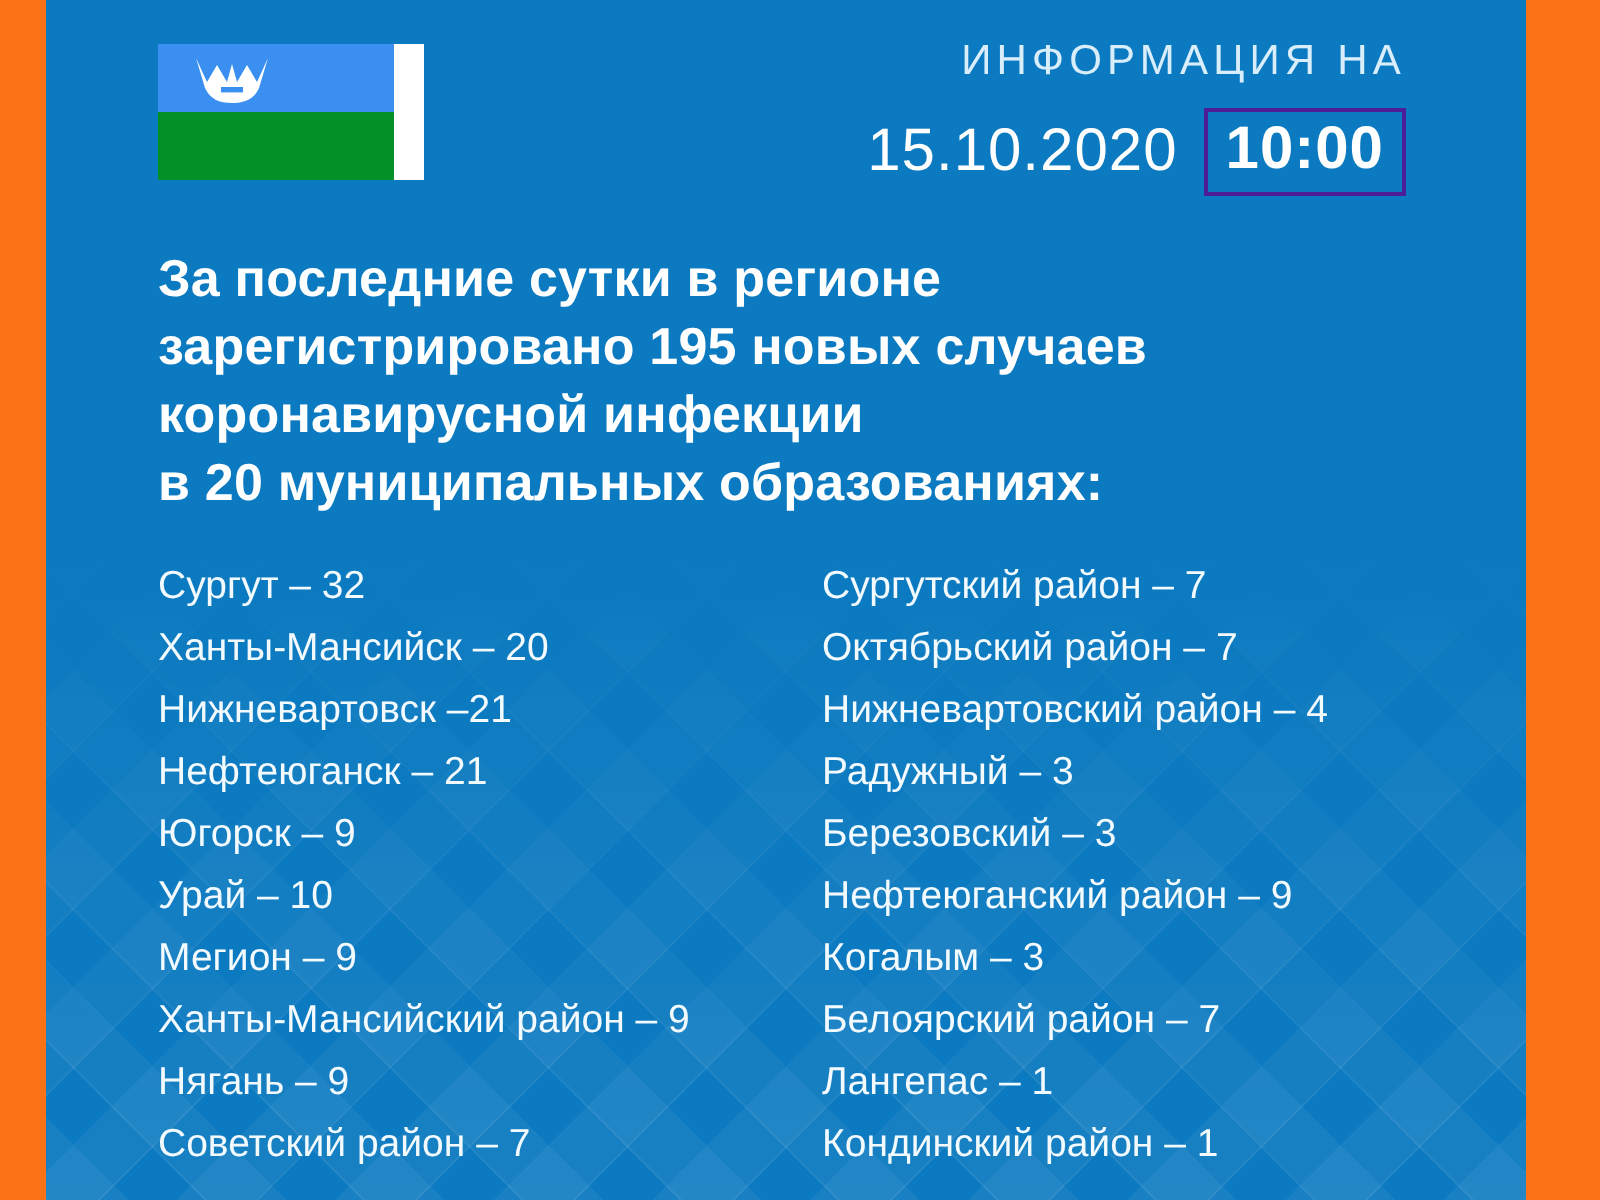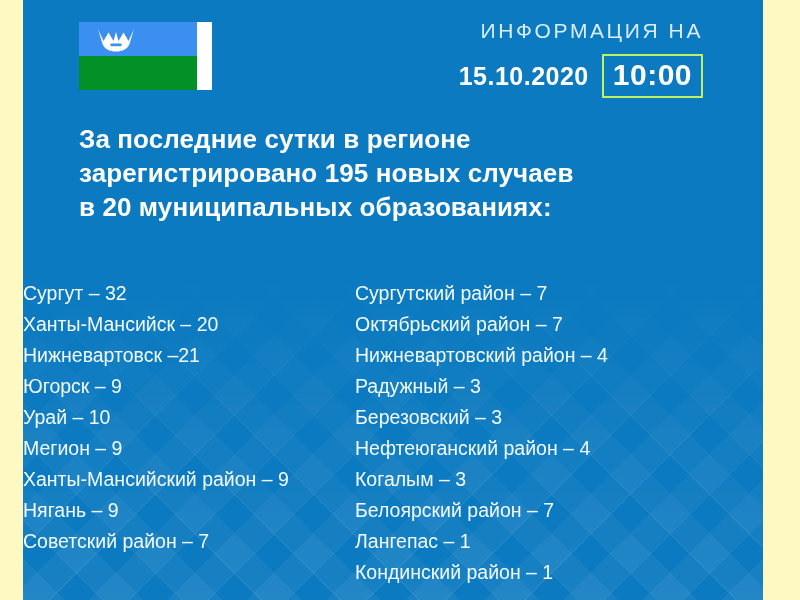--- a/index.html
+++ b/index.html
@@ -7,21 +7,21 @@
   html, body {
     width:800px; height:600px;
     background:#ffffff;
     font-family:"Liberation Sans", sans-serif;
     overflow:hidden;
   }
 
   #poster {
     position:relative;
     width:800px; height:600px;
-    background:#fef9c3;
+    background:#f97316;
   }
 
   
   .panel {
     position:absolute;
     left:23px; top:0;
     width:740px; height:600px;
     background:#0c7ac0;
     overflow:hidden;
   }
@@ -93,33 +93,33 @@
   }
   .info-datetime {
     margin-top:13px;
     display:flex;
     align-items:center;
     justify-content:flex-end;
     gap:13px;
   }
   .info-date {
     color:#ffffff;
-    font-size:25px;
-    font-weight:700;
+    font-size:30px;
+    font-weight:400;
     letter-spacing:0.5px;
     line-height:1;
     white-space:nowrap;
   }
   .info-time {
     color:#ffffff;
     font-size:30px;
     font-weight:700;
     letter-spacing:0.5px;
     line-height:1;
-    border:2px solid #bef264;
+    border:2px solid #4c1d95;
     padding:4px 9px 6px 9px;
     white-space:nowrap;
   }
 
   
   .headline {
     position:absolute;
     left:56px; top:122px;
     width:640px;
     color:#ffffff;
@@ -133,21 +133,21 @@
   
   .lists {
     position:absolute;
     left:0; right:0; top:278px;
     display:flex;
   }
   .col {
     display:flex;
     flex-direction:column;
   }
-  .col-left  { width:320px; }
+  .col-left  { margin-left:56px; width:320px; }
   .col-right { margin-left:12px; width:350px; }
 
   .list-item {
     color:#f2fafe;
     font-size:19.5px;
     font-weight:400;
     line-height:1;
     height:31px;
     display:flex;
     align-items:center;
@@ -185,44 +185,46 @@
           <div class="info-date">15.10.2020</div>
           <div class="info-time">10:00</div>
         </div>
       </div>
 
     </div>
 
     <div class="headline">
       <span>За последние сутки в регионе</span>
       <span>зарегистрировано 195 новых случаев</span>
+      <span>коронавирусной инфекции</span>
       <span>в 20 муниципальных образованиях:</span>
     </div>
 
     <div class="lists">
 
       <div class="col col-left">
         <div class="list-item">Сургут – 32</div>
         <div class="list-item">Ханты-Мансийск – 20</div>
         <div class="list-item">Нижневартовск –21</div>
+        <div class="list-item">Нефтеюганск – 21</div>
         <div class="list-item">Югорск – 9</div>
         <div class="list-item">Урай – 10</div>
         <div class="list-item">Мегион – 9</div>
         <div class="list-item">Ханты-Мансийский район – 9</div>
         <div class="list-item">Нягань – 9</div>
         <div class="list-item">Советский район – 7</div>
       </div>
 
       <div class="col col-right">
         <div class="list-item">Сургутский район – 7</div>
         <div class="list-item">Октябрьский район – 7</div>
         <div class="list-item">Нижневартовский район – 4</div>
         <div class="list-item">Радужный – 3</div>
         <div class="list-item">Березовский – 3</div>
-        <div class="list-item">Нефтеюганский район – 4</div>
+        <div class="list-item">Нефтеюганский район – 9</div>
         <div class="list-item">Когалым – 3</div>
         <div class="list-item">Белоярский район – 7</div>
         <div class="list-item">Лангепас – 1</div>
         <div class="list-item">Кондинский район – 1</div>
       </div>
 
     </div>
 
   </div>
 </div>

